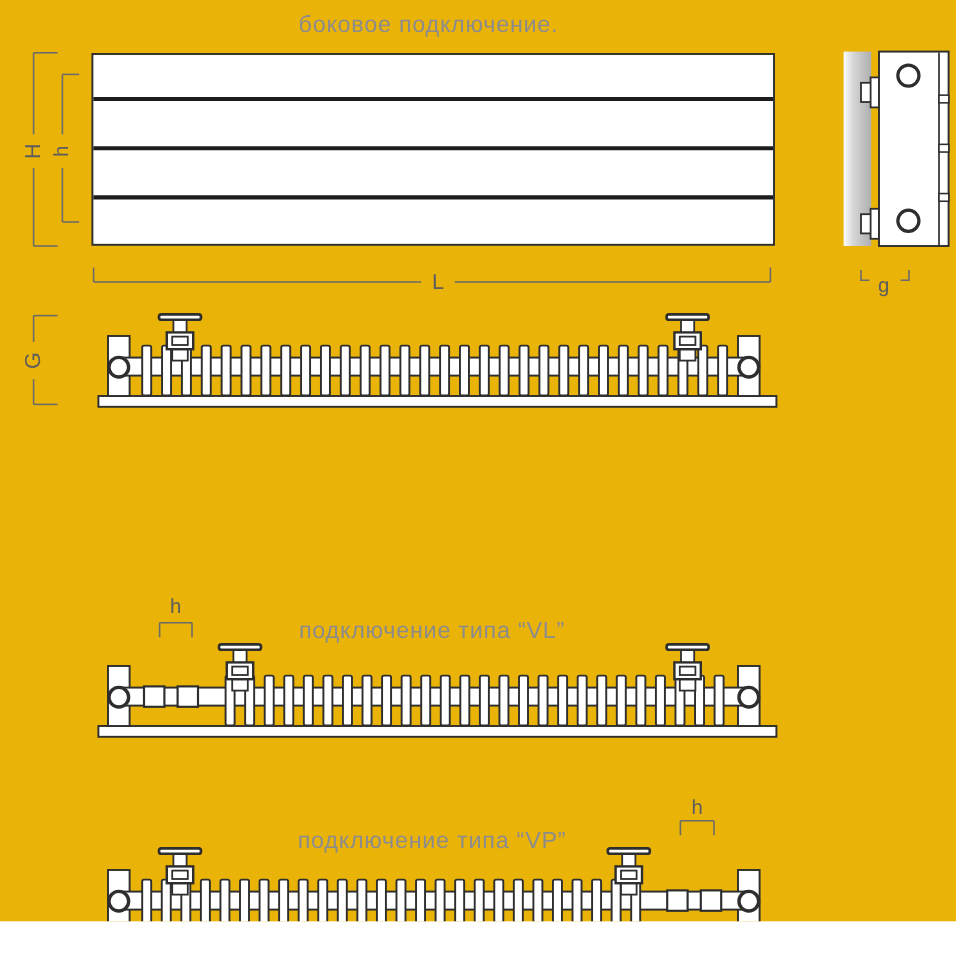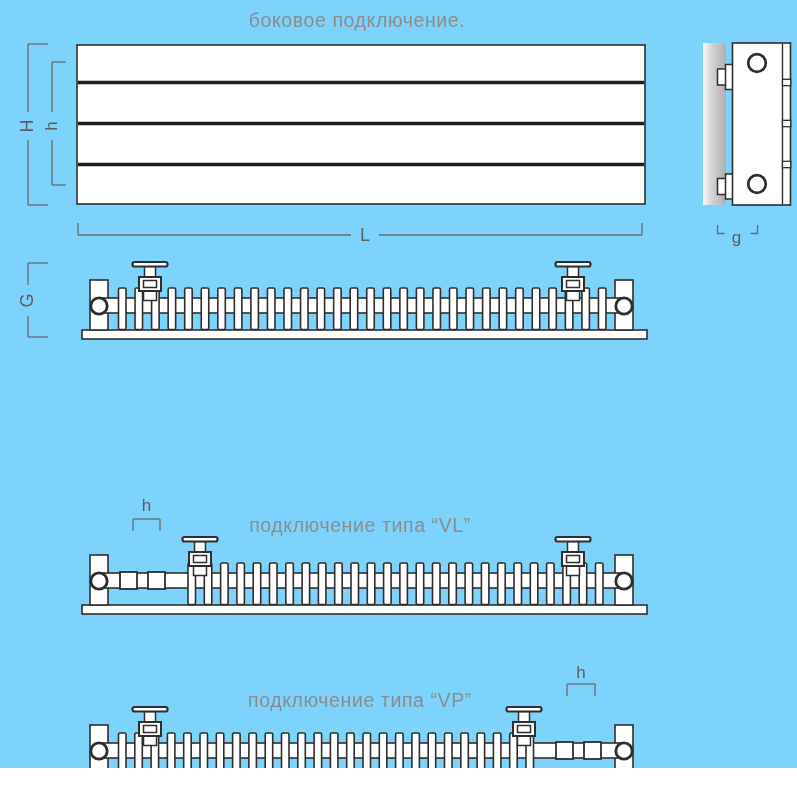--- a/index.html
+++ b/index.html
@@ -1,16 +1,16 @@
 <!DOCTYPE html>
 <html><head>
 <meta charset="utf-8">
 <style>
   html,body{margin:0;padding:0;background:#fff;}
-  .canvas{position:relative;width:797px;height:768px;background:#7dd3fc;overflow:hidden;}
+  .canvas{position:relative;width:797px;height:768px;background:#eab308;overflow:hidden;}
   svg{position:absolute;left:0;top:0;}
   text{font-family:"Liberation Sans", sans-serif;}
   .caption{fill:#8c8c8c;font-size:19.5px;letter-spacing:0.6px;}
   .dimletter{fill:#5d5d5d;font-size:18px;}
   .dimletter-sm{fill:#5d5d5d;font-size:17px;}
 </style>
 </head>
 <body>
 
 <div class="canvas">

